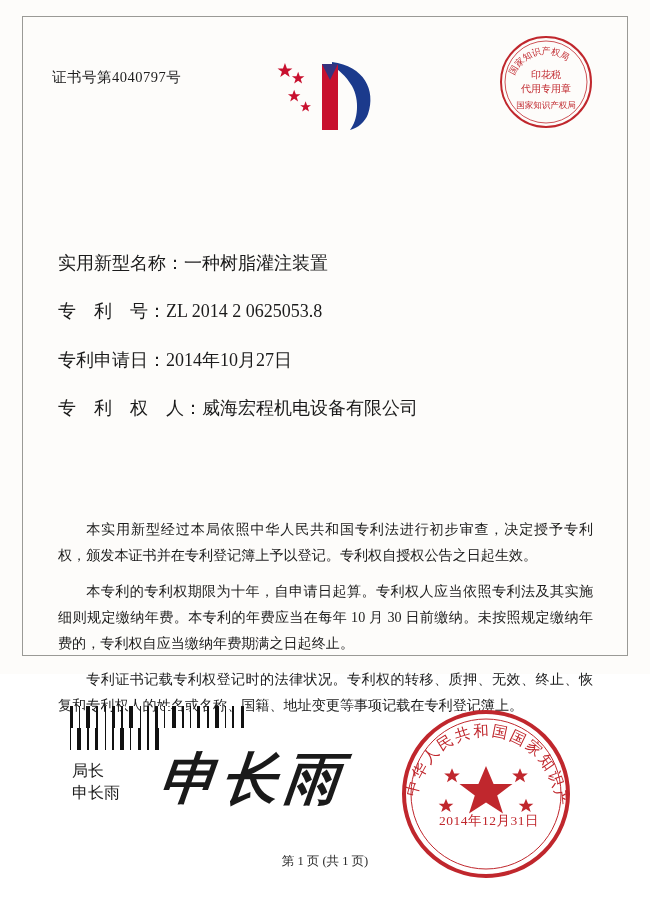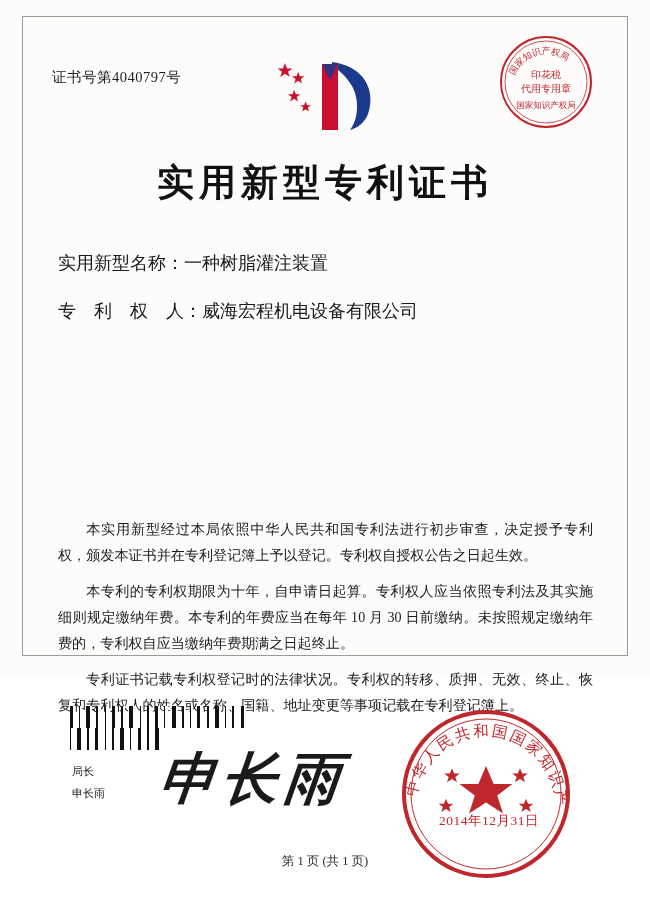--- a/index.html
+++ b/index.html
@@ -127,21 +127,21 @@
     height: 22px;
     background: #111;
     vertical-align: top;
   }
 
   
   .sig-block {
     position: absolute;
     left: 72px;
     top: 760px;
-    font-size: 11px;
+    font-size: 16px;
     line-height: 22px;
     color: #1b1b1b;
   }
   .sig-script {
     position: absolute;
     left: 160px;
     top: 742px;
     font-size: 56px;
     font-family: "Liberation Serif", "DejaVu Serif", serif;
     font-style: italic;
@@ -219,25 +219,30 @@
       <path id="arcTopA" d="M 14 54 A 34 34 0 0 1 82 54" fill="none"></path>
       <text class="seal-text" font-size="9">
         <textPath href="#arcTopA" startOffset="12%">国家知识产权局</textPath>
       </text>
       <text class="seal-text" x="48" y="44" text-anchor="middle" font-size="10">印花税</text>
       <text class="seal-text" x="48" y="58" text-anchor="middle" font-size="10">代用专用章</text>
       <text class="seal-text" x="48" y="74" text-anchor="middle" font-size="8.5">国家知识产权局</text>
     </svg>
   </div>
 
-  <div class="main-title">实用新型专利证书</div>
 
   <div class="fields">
     <div class="field-row">
       <span class="field-label">实用新型名称：</span><span class="field-value">一种树脂灌注装置</span>
+    </div>
+    <div class="field-row">
+      <span class="field-label">专　利　号：</span><span class="field-value">ZL 2014 2 0625053.8</span>
+    </div>
+    <div class="field-row">
+      <span class="field-label">专利申请日：</span><span class="field-value">2014年10月27日</span>
     </div>
     <div class="field-row">
       <span class="field-label">专　利　权　人：</span><span class="field-value">威海宏程机电设备有限公司</span>
     </div>
   </div>
 
   <div class="paras">
     <div class="para">本实用新型经过本局依照中华人民共和国专利法进行初步审查，决定授予专利权，颁发本证书并在专利登记簿上予以登记。专利权自授权公告之日起生效。</div>
     <div class="para">本专利的专利权期限为十年，自申请日起算。专利权人应当依照专利法及其实施细则规定缴纳年费。本专利的年费应当在每年 10 月 30 日前缴纳。未按照规定缴纳年费的，专利权自应当缴纳年费期满之日起终止。</div>
     <div class="para">专利证书记载专利权登记时的法律状况。专利权的转移、质押、无效、终止、恢复和专利权人的姓名或名称、国籍、地址变更等事项记载在专利登记簿上。</div>

